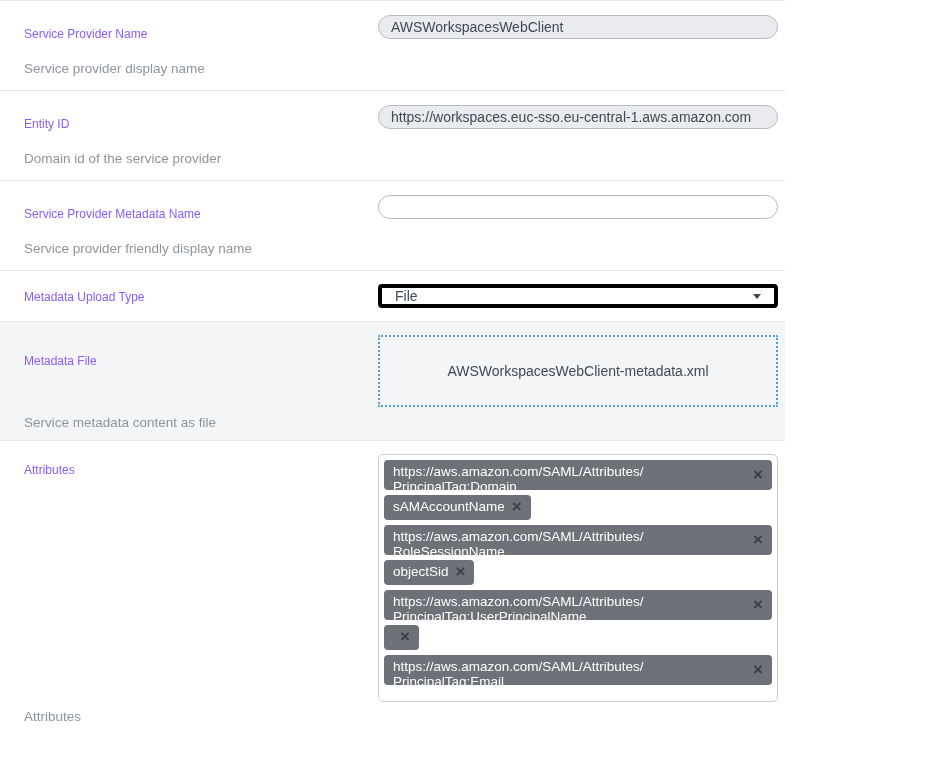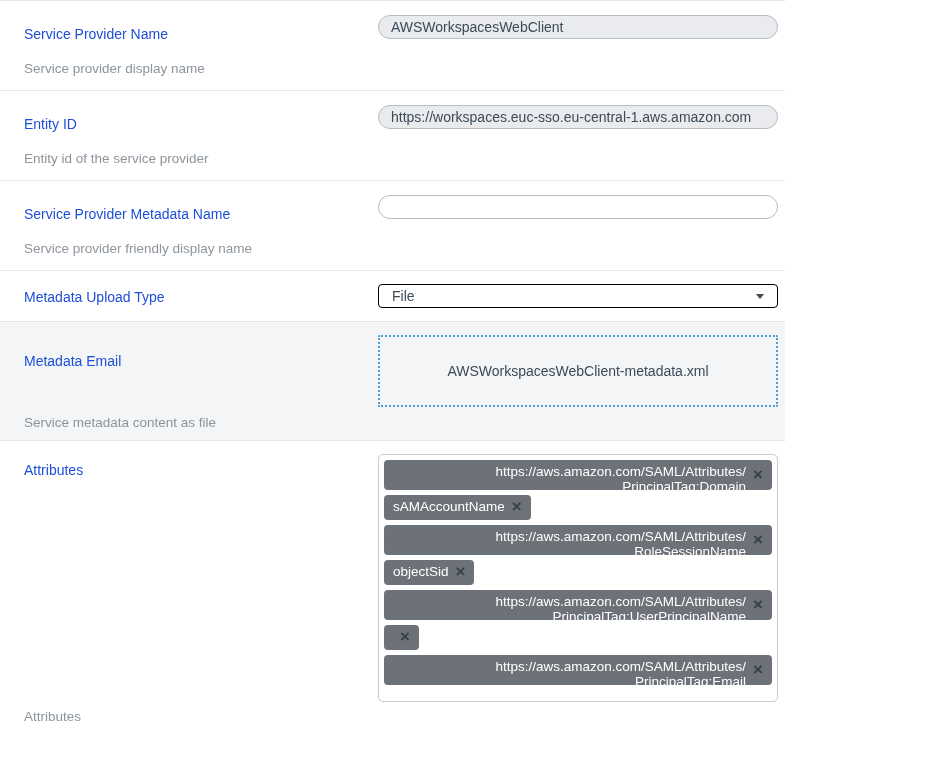--- a/index.html
+++ b/index.html
@@ -14,22 +14,22 @@
   .form{width:785px;border-top:1px solid #e4e7ea;}
   .row{
     display:flex;
     padding:14px 7px 12px 24px;
     border-bottom:1px solid #e4e7ea;
     box-sizing:border-box;
   }
   .row .left{flex:1;min-width:0;padding-right:20px;}
   .row .right{width:400px;flex:0 0 400px;}
   .field-label{
-    font-size:14px;
-    color:#1d4ed8;
+    font-size:12px;
+    color:#8b5cf6;
     padding-top:9px;
     line-height:20px;
   }
   .field-help{
     font-size:13.5px;
     color:#8d959c;
     margin-top:16px;
     line-height:18px;
   }
   .text-input{
@@ -48,21 +48,21 @@
     overflow:hidden;
     white-space:nowrap;
   }
   .text-input.readonly{background:#e9ebee;}
   
   .row.row-select{padding:13px 7px 13px 24px;align-items:flex-start;}
   .row.row-select .field-label{padding-top:3px;}
   .select{
     height:24px;
     box-sizing:border-box;
-    border:1px solid #000000;
+    border:4px solid #000000;
     border-radius:4px;
     background:#fff;
     display:flex;
     align-items:center;
     justify-content:space-between;
     padding:0 13px;
     font-size:14px;
     color:#3d4a57;
     cursor:pointer;
   }
@@ -120,21 +120,21 @@
     color:#fff;
     border-radius:4px;
     padding:4px 9px 6px 9px;
     margin-bottom:5px;
     font-size:13.5px;
     line-height:15px;
   }
   .tag-text{
     flex:1;
     min-width:0;
-    text-align:right;
+    text-align:left;
     overflow-wrap:normal;
   }
   .tag-x{
     align-self:center;
     flex-shrink:0;
     margin-left:7px;
     color:#383f46;
     font-weight:700;
     font-size:17px;
     line-height:15px;
@@ -154,21 +154,21 @@
         <div class="field-help">Service provider display name</div>
       </div>
       <div class="right">
         <input class="text-input readonly" type="text" value="AWSWorkspacesWebClient" style="">
       </div>
     </div>
 
     <div class="row">
       <div class="left">
         <div class="field-label">Entity ID</div>
-        <div class="field-help">Entity id of the service provider</div>
+        <div class="field-help">Domain id of the service provider</div>
       </div>
       <div class="right">
         <input class="text-input readonly" type="text" value="https://workspaces.euc-sso.eu-central-1.aws.amazon.com" style="">
       </div>
     </div>
 
     <div class="row">
       <div class="left">
         <div class="field-label">Service Provider Metadata Name</div>
         <div class="field-help">Service provider friendly display name</div>
@@ -187,21 +187,21 @@
         <div class="select">
           <span>File</span>
           <span class="caret"></span>
         </div>
       </div>
     </div>
 
     <div class="row-gray">
       <div class="row-flex">
         <div class="left">
-          <div class="field-label">Metadata Email</div>
+          <div class="field-label">Metadata File</div>
         </div>
         <div class="right">
           <div class="dropzone">
             <span>AWSWorkspacesWebClient-metadata.xml</span>
           </div>
         </div>
       </div>
       <div class="field-help">Service metadata content as file</div>
     </div>
 

